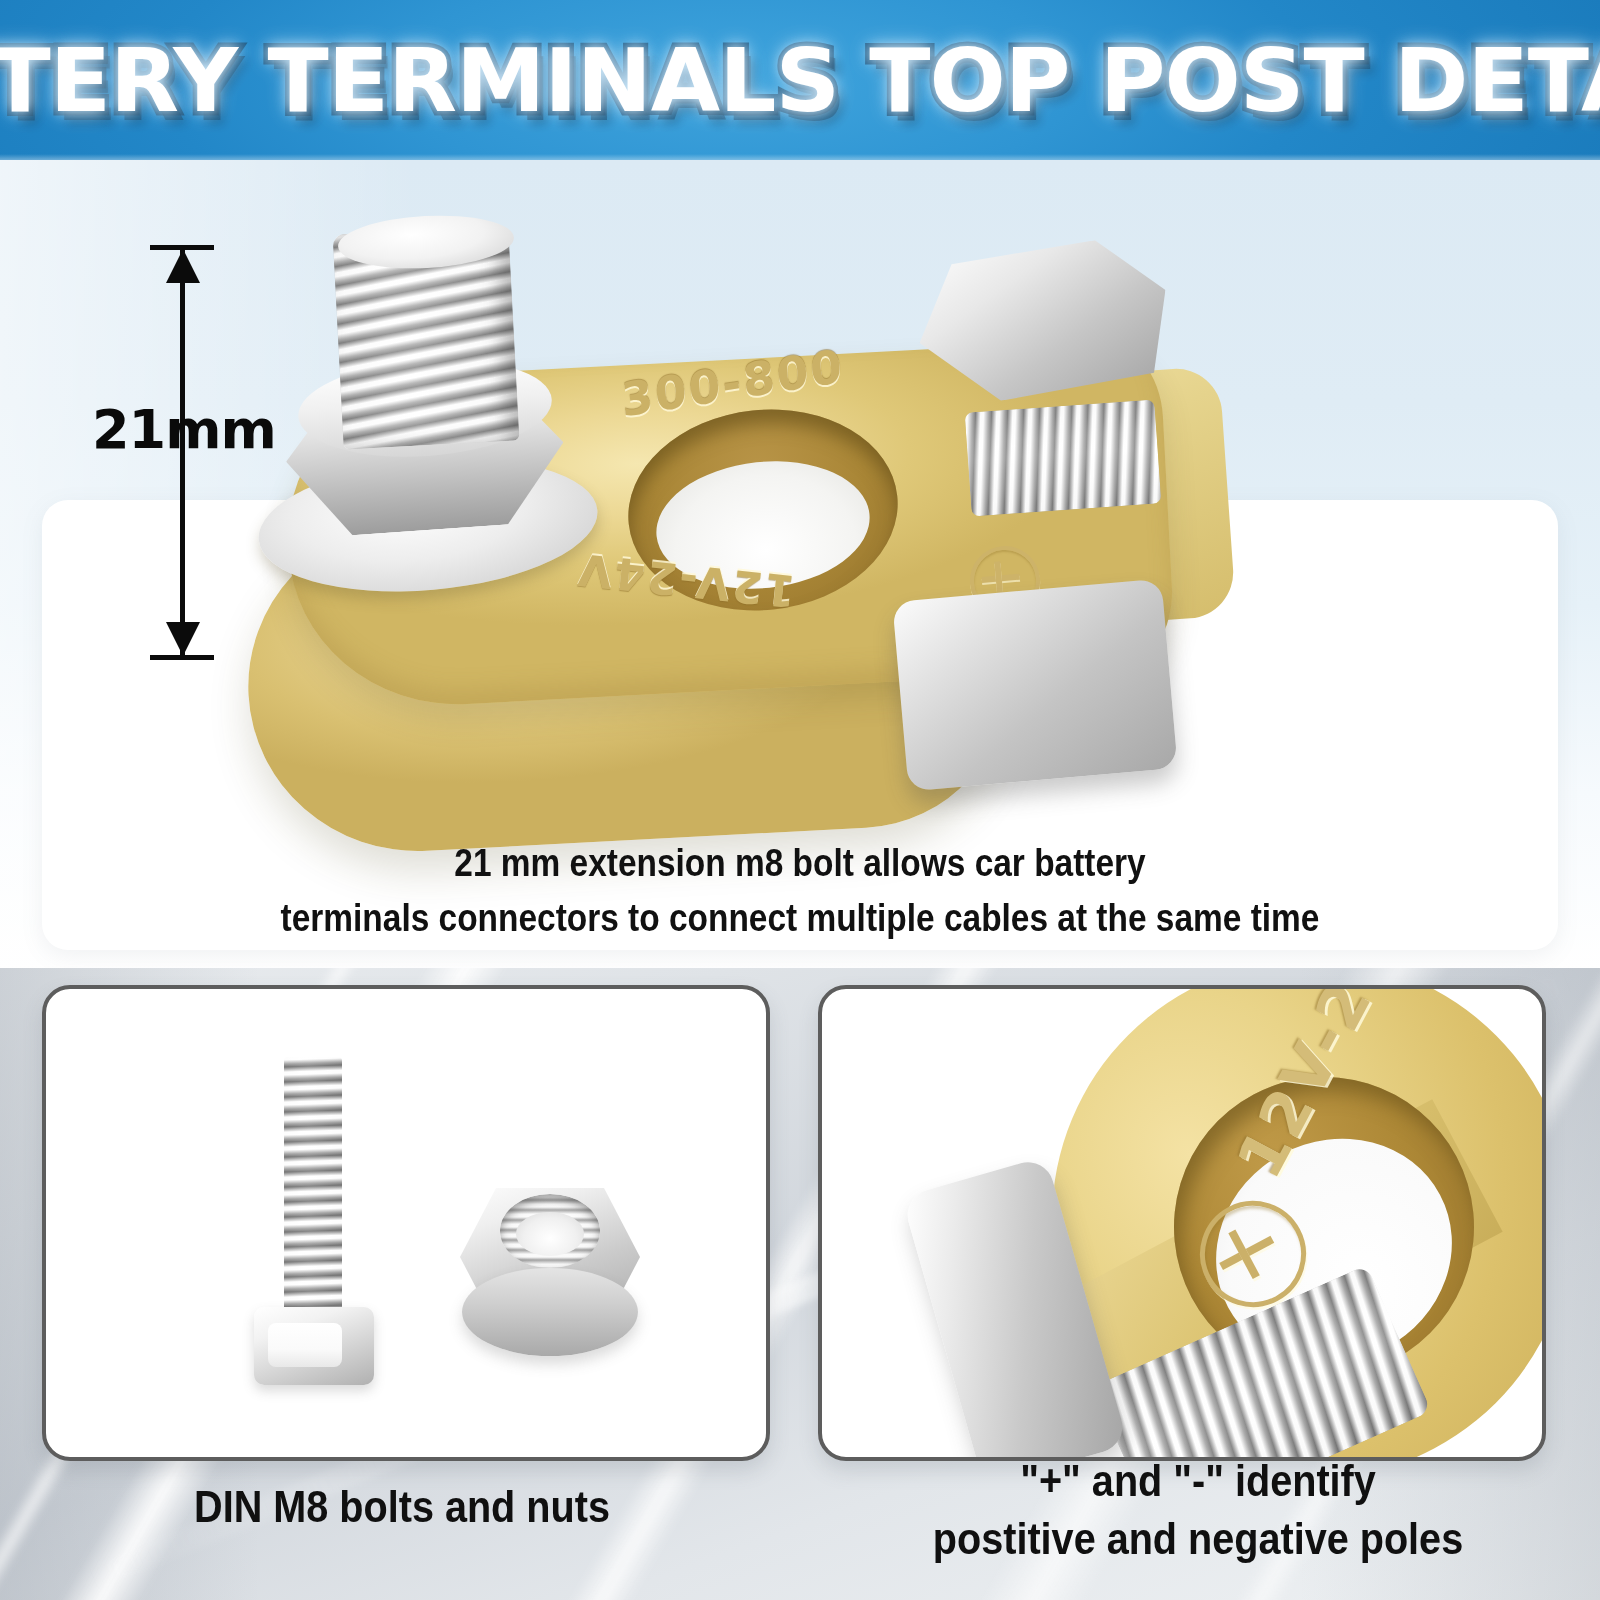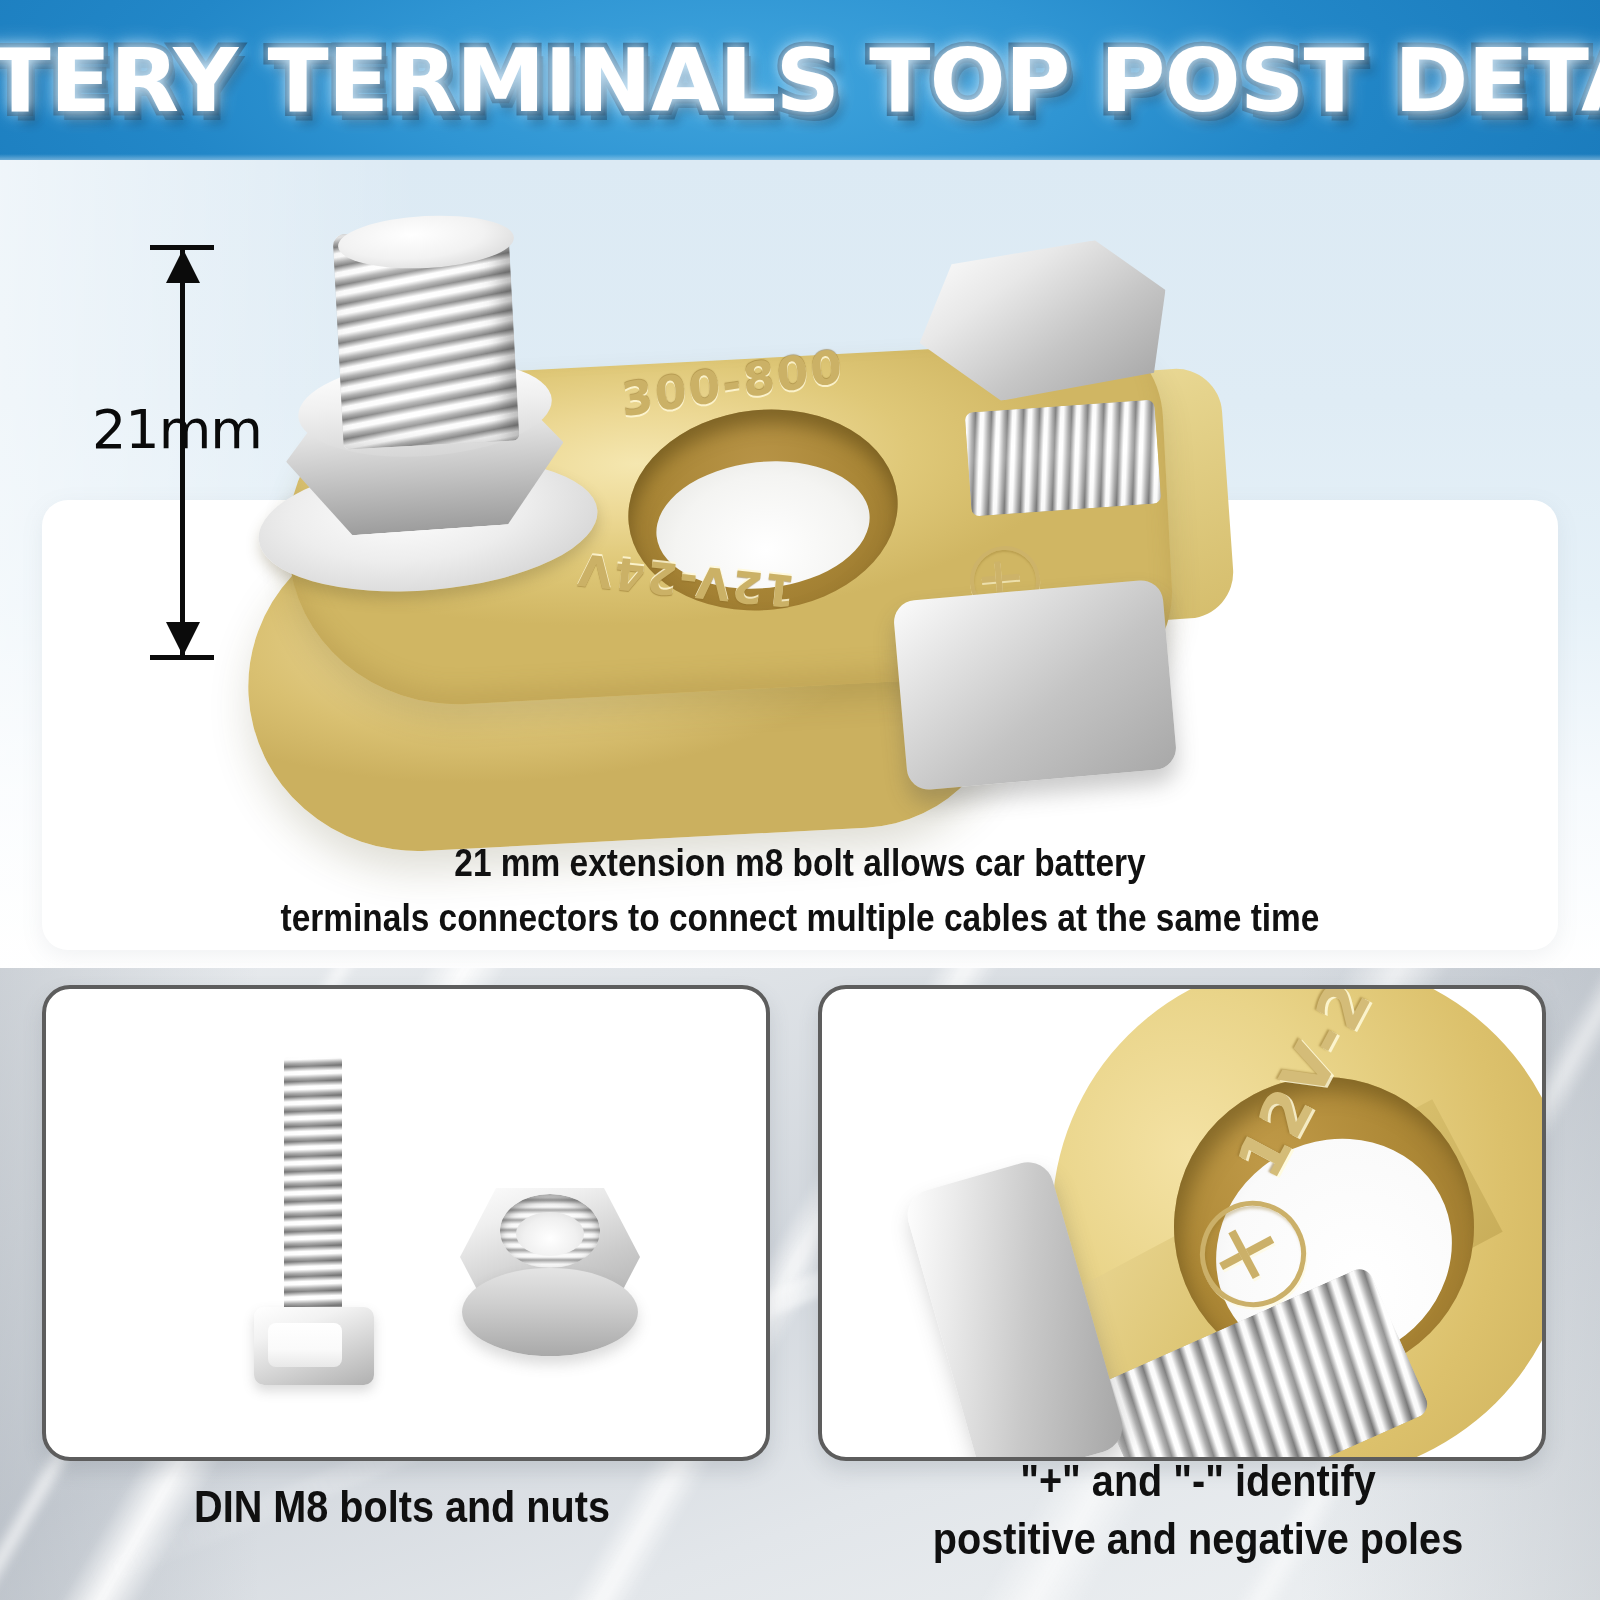--- a/index.html
+++ b/index.html
@@ -58,21 +58,21 @@
   .dim .tick{position:absolute;left:0;width:64px;height:5px;background:#0b0b0b;}
   .dim .tick.top{top:0;}
   .dim .tick.bot{bottom:0;}
   .dim .shaft{position:absolute;left:30px;top:4px;bottom:4px;width:5px;background:#0b0b0b;}
   .dim .head{position:absolute;left:16px;width:0;height:0;border-left:17px solid transparent;border-right:17px solid transparent;}
   .dim .head.up{top:4px;border-bottom:34px solid #0b0b0b;}
   .dim .head.down{bottom:4px;border-top:34px solid #0b0b0b;}
   .dim-label{
     position:absolute;left:92px;top:398px;
     font-family:"DejaVu Sans", sans-serif;
-    font-weight:normal;font-size:54px;color:#0a0a0a;letter-spacing:-1px;
+    font-weight:bold;font-size:54px;color:#0a0a0a;letter-spacing:-1px;
   }
 
   
   .hero{position:absolute;left:228px;top:210px;width:1020px;height:620px;}
 
   
   .clamp-base{
     position:absolute;left:20px;top:300px;width:760px;height:330px;
     background:
       radial-gradient(ellipse 380px 150px at 35% 35%, #f0dfa2 0%, #e6d18d 35%, #d9c071 70%, #cbb05f 100%);

